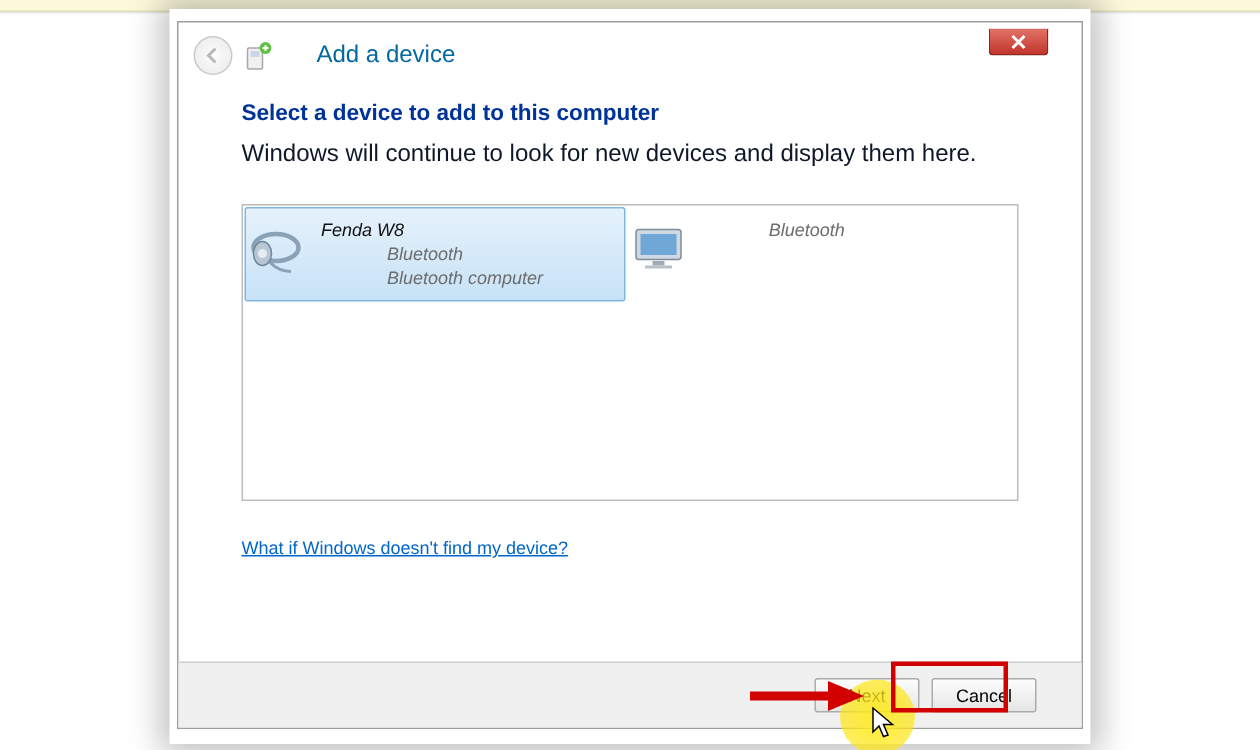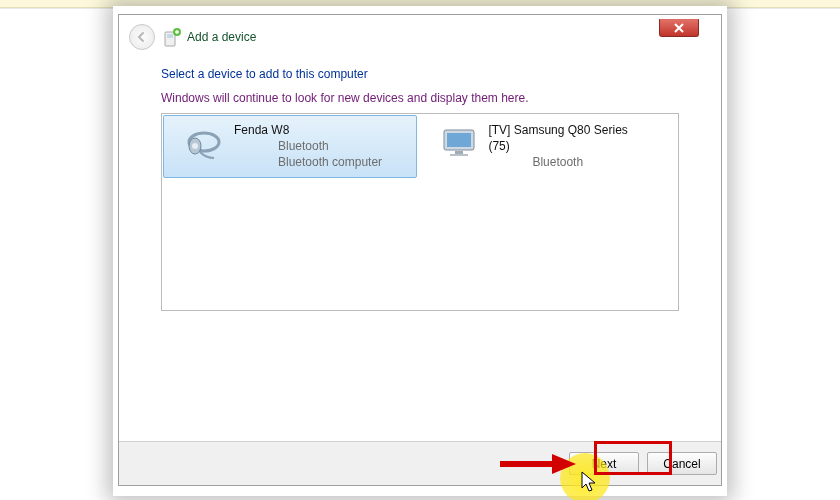--- a/index.html
+++ b/index.html
@@ -76,53 +76,55 @@
       border-radius: 50%;
       background: radial-gradient(#fcfcfc,#e9e9e9);
       display:flex; align-items:center; justify-content:center;
       color:#a6a6a6;
     }
     .device-glyph {
       width: 16px; height: 18px;
       position: relative;
     }
     .header-title {
-      font-size: 12px;
-      color: #14532d;
+      font-size: 16px;
+      color: #0369a1;
+      margin-left: 24px;
     }
     .content {
       flex: 1;
       padding: 8px 42px 0 42px;
     }
     .heading {
-      font-size: 12px;
+      font-size: 15px;
       color: #003399;
-      font-weight: 400;
+      font-weight: 700;
       margin-bottom: 10px;
     }
     .subtext {
-      font-size: 12px;
-      color: #701a75;
-      margin-bottom: 8px;
+      font-size: 16px;
+      color: #0f172a;
+      margin-bottom: 24px;
     }
     .device-panel {
       border: 1px solid #bcbcbc;
       height: 198px;
       padding: 1px;
       display:flex;
       align-items: flex-start;
     }
     .device-item {
       width: 49.5%;
       display: flex;
       align-items: flex-start;
-      padding: 6px 20px;
+      padding: 6px 0;
       gap: 8px;
       border: 1px solid transparent;
       border-radius: 2px;
+      font-style: italic;
     }
     .device-item.selected {
       background: linear-gradient(#e6f2fb, #c7e2f7);
       border: 1px solid #7fb7e3;
     }
     .device-icon {
       width: 42px; height: 42px;
       flex-shrink: 0;
       display:flex; align-items:center; justify-content:center;
     }
@@ -133,21 +135,21 @@
       display: inline-block;
       margin-top: 24px;
       color: #0066cc;
       text-decoration: underline;
       cursor: pointer;
       font-size: 12px;
     }
     .footer {
       border-top: 1px solid #d0d0d0;
       background: #f0f0f0;
-      padding: 10px 4px;
+      padding: 10px 30px;
       display: flex;
       justify-content: flex-end;
       gap: 8px;
     }
     .btn {
       min-width: 70px;
       height: 23px;
       border: 1px solid #acacac;
       background: linear-gradient(#fdfdfd,#e5e5e5);
       border-radius: 2px;
@@ -236,26 +238,26 @@
       <div class="device-item">
         <div class="device-icon">
           <svg width="42" height="42" viewBox="0 0 42 42">
             <rect x="6" y="8" width="30" height="20" rx="2" fill="#cfd9e3" stroke="#7e8c9a"></rect>
             <rect x="9" y="11" width="24" height="14" fill="#6fa8d6"></rect>
             <rect x="17" y="29" width="8" height="3" fill="#9fabb6"></rect>
             <rect x="12" y="32" width="18" height="2" fill="#b8c1ca"></rect>
           </svg>
         </div>
         <div class="device-text">
-          <div class="device-name">[TV] Samsung Q80 Series (75)</div>
           <div class="device-sub">Bluetooth</div>
         </div>
       </div>
     </div>
 
+    <a class="help-link">What if Windows doesn't find my device?</a>
   </div>
 
   <div class="footer">
     <button class="btn">Next</button>
     <button class="btn">Cancel</button>
   </div>
 </div>
 
 <div class="close-btn">
   <svg width="10" height="10" viewBox="0 0 10 10">

